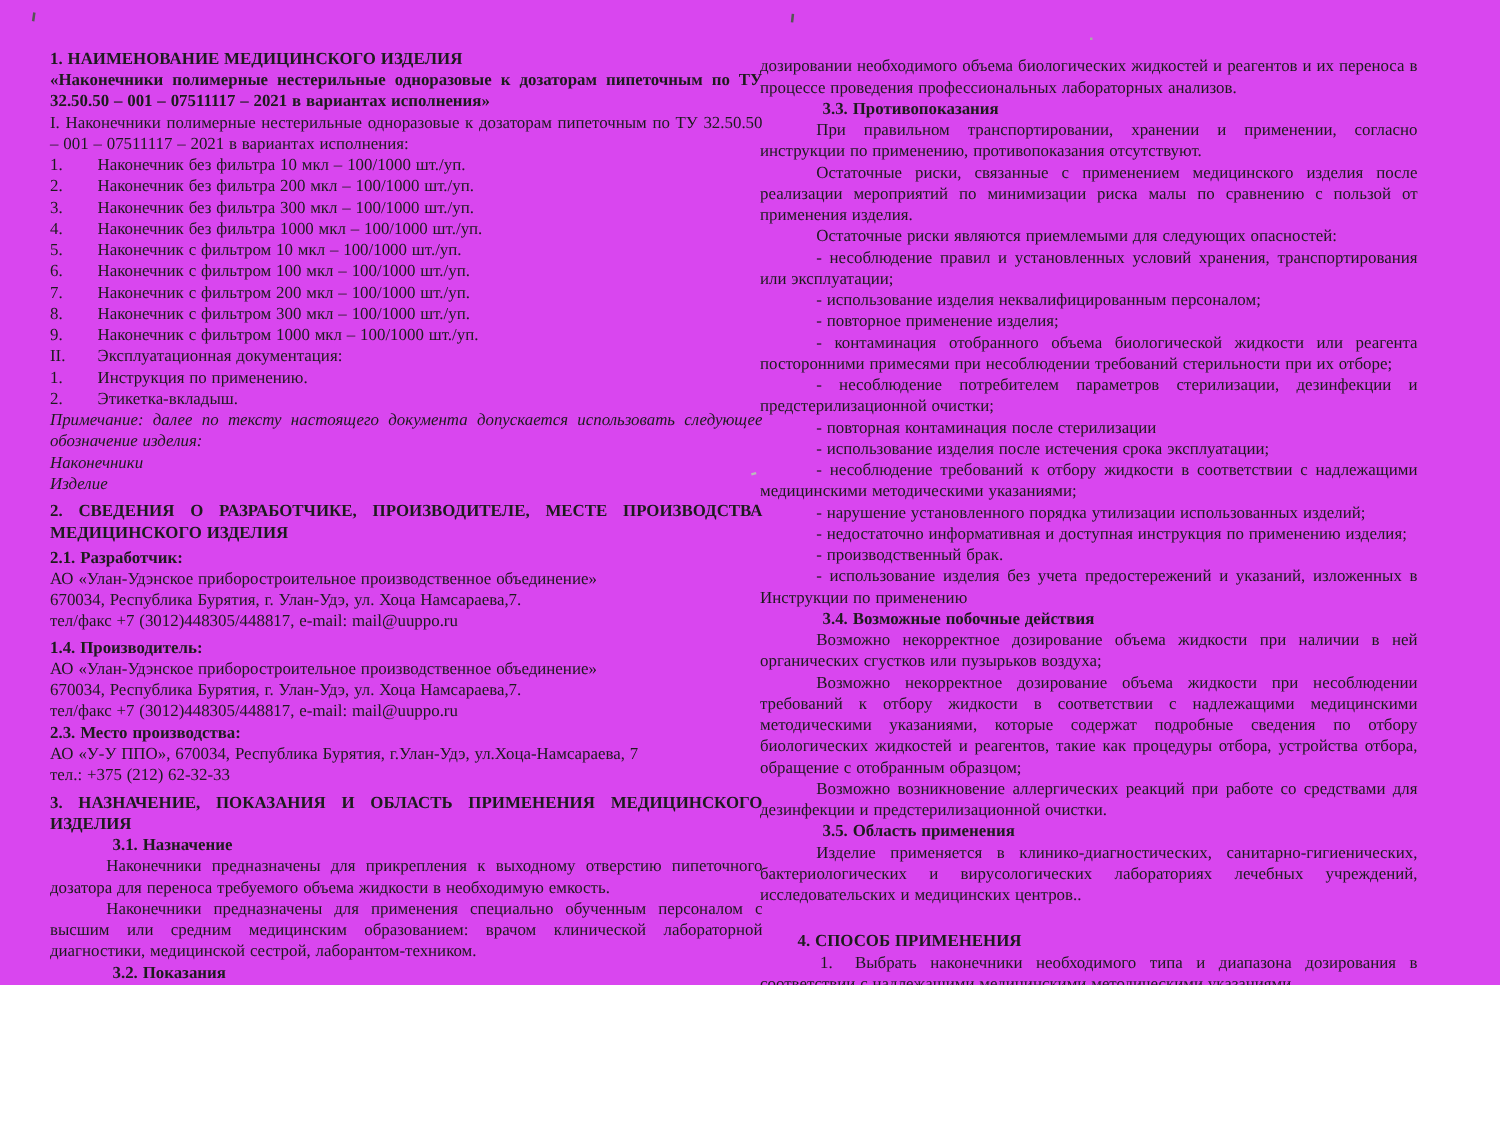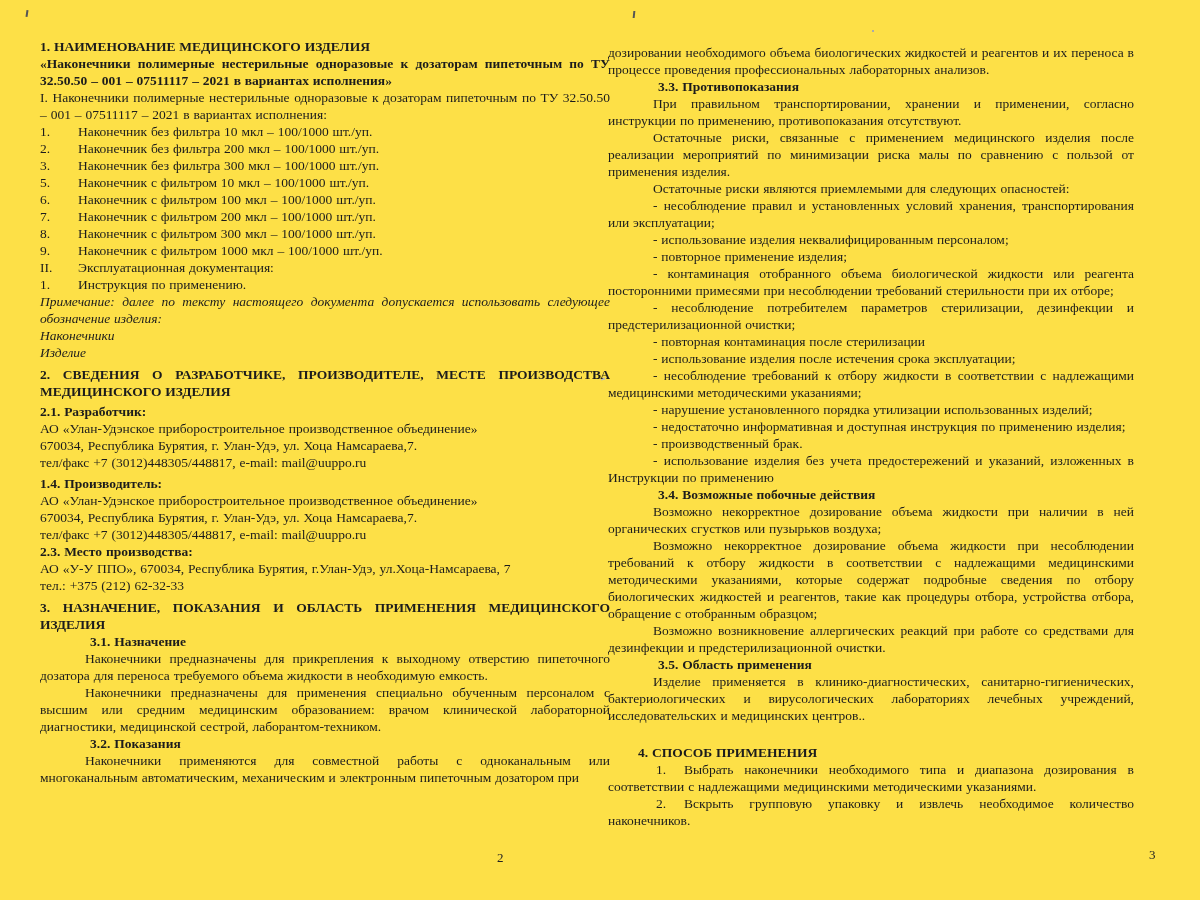--- a/index.html
+++ b/index.html
@@ -1,17 +1,17 @@
 <!DOCTYPE html>
 <html><head>
 <meta charset="utf-8">
 <style>
   html,body{margin:0;padding:0;background:#ffffff;}
   .scan{
-    position:relative;width:1200px;height:900px;background:#fde047;overflow:hidden;
+    position:relative;width:1200px;height:788px;background:#d946ef;overflow:hidden;
     font-family:"Liberation Serif","DejaVu Serif",serif;
     color:#1c1c1c;
   }
   .page{position:absolute;font-size:13.5px;line-height:17px;}
   #page-left{left:40px;top:38px;width:570px;}
   #page-right{left:608px;top:44px;width:526px;}
   .blk{text-align:justify;text-align-last:left;word-spacing:0.5px;}
   .hb{font-weight:700;}
   .b{font-weight:700;}
   .shb{font-weight:700;text-indent:50px;}
@@ -42,27 +42,29 @@
   <div class="speckle" id="sp3"></div>
   <div class="speckle" id="sp4"></div>
 
   <div class="page" id="page-left">
       <div class="blk hb">1.  НАИМЕНОВАНИЕ МЕДИЦИНСКОГО ИЗДЕЛИЯ</div>
       <div class="blk hb">«Наконечники полимерные нестерильные одноразовые к дозаторам пипеточным по ТУ 32.50.50 – 001 – 07511117 – 2021 в вариантах исполнения»</div>
       <div class="blk pj">I. Наконечники полимерные нестерильные одноразовые к дозаторам пипеточным по ТУ 32.50.50 – 001 – 07511117 – 2021 в вариантах исполнения:</div>
       <div class="blk li"><span class="m">1.</span><span>Наконечник без фильтра 10 мкл – 100/1000 шт./уп.</span></div>
       <div class="blk li"><span class="m">2.</span><span>Наконечник без фильтра 200 мкл – 100/1000 шт./уп.</span></div>
       <div class="blk li"><span class="m">3.</span><span>Наконечник без фильтра 300 мкл – 100/1000 шт./уп.</span></div>
+      <div class="blk li"><span class="m">4.</span><span>Наконечник без фильтра 1000 мкл – 100/1000 шт./уп.</span></div>
       <div class="blk li"><span class="m">5.</span><span>Наконечник с фильтром 10 мкл – 100/1000 шт./уп.</span></div>
       <div class="blk li"><span class="m">6.</span><span>Наконечник с фильтром 100 мкл – 100/1000 шт./уп.</span></div>
       <div class="blk li"><span class="m">7.</span><span>Наконечник с фильтром 200 мкл – 100/1000 шт./уп.</span></div>
       <div class="blk li"><span class="m">8.</span><span>Наконечник с фильтром 300 мкл – 100/1000 шт./уп.</span></div>
       <div class="blk li"><span class="m">9.</span><span>Наконечник с фильтром 1000 мкл – 100/1000 шт./уп.</span></div>
       <div class="blk li"><span class="m">II.</span><span>Эксплуатационная документация:</span></div>
       <div class="blk li"><span class="m">1.</span><span>Инструкция по применению.</span></div>
+      <div class="blk li"><span class="m">2.</span><span>Этикетка-вкладыш.</span></div>
       <div class="blk note">Примечание: далее по тексту настоящего документа допускается использовать следующее обозначение изделия:</div>
       <div class="blk ulx">Наконечники</div>
       <div class="blk ulx">Изделие</div>
       <div style="height: 5px;"></div>
       <div class="blk hb">2.  СВЕДЕНИЯ О РАЗРАБОТЧИКЕ, ПРОИЗВОДИТЕЛЕ, МЕСТЕ ПРОИЗВОДСТВА МЕДИЦИНСКОГО ИЗДЕЛИЯ</div>
       <div style="height: 3px;"></div>
       <div class="blk b">2.1. Разработчик:</div>
       <div class="blk ln">АО «Улан-Удэнское приборостроительное производственное объединение»</div>
       <div class="blk ln">670034, Республика Бурятия, г. Улан-Удэ, ул. Хоца Намсараева,7.</div>
       <div class="blk ln">тел/факс +7 (3012)448305/448817, e-mail: mail@uuppo.ru</div>

